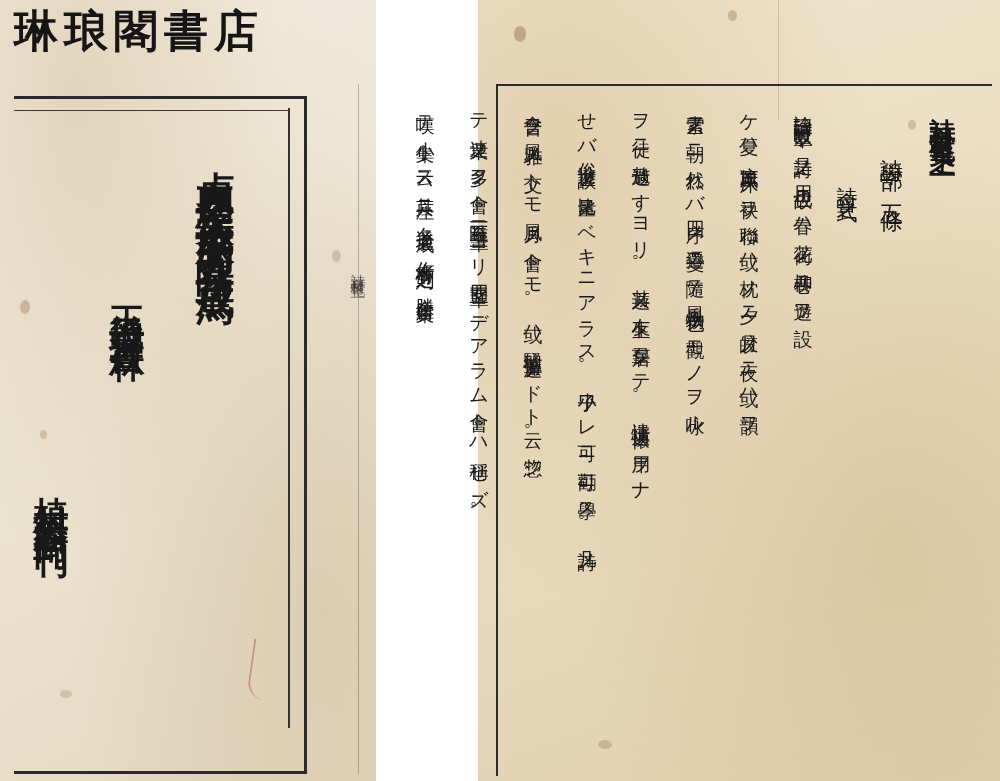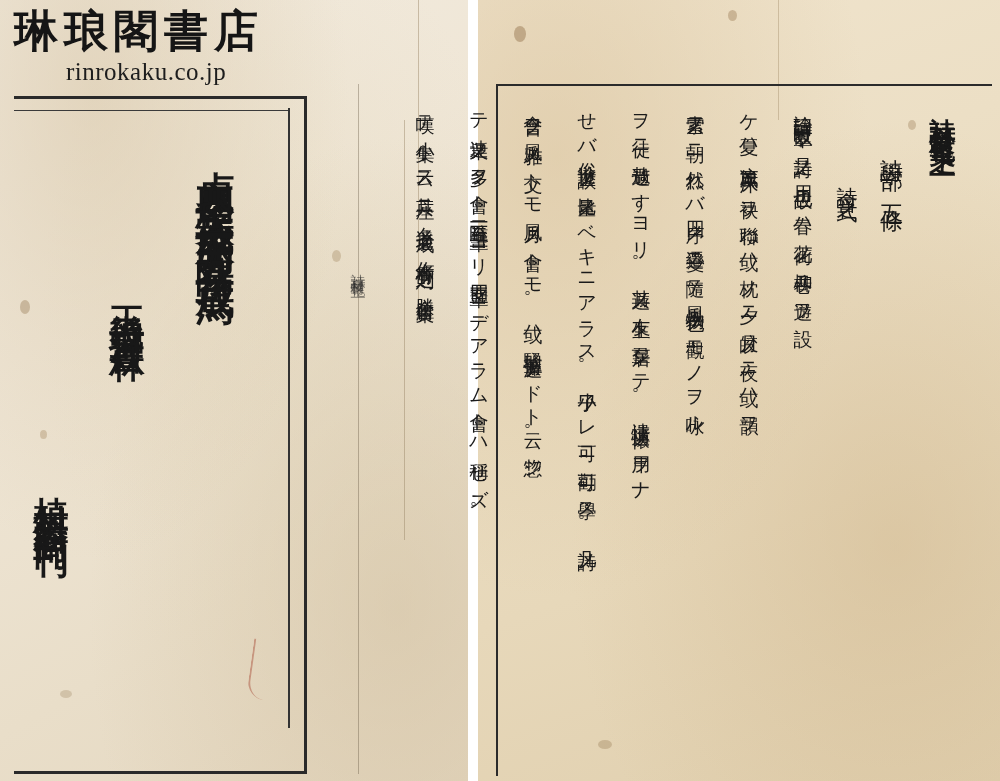--- a/index.html
+++ b/index.html
@@ -20,21 +20,21 @@
 
   
   .scan-page {
     position: absolute;
     top: 0;
     height: 781px;
     overflow: hidden;
   }
   .scan-left {
     left: 0;
-    width: 468px;
+    width: 376px;
     background:
       radial-gradient(ellipse at 20% 12%, rgba(214,196,164,0.55) 0%, rgba(214,196,164,0) 48%),
       radial-gradient(ellipse at 85% 78%, rgba(205,186,152,0.45) 0%, rgba(205,186,152,0) 55%),
       radial-gradient(ellipse at 60% 40%, rgba(232,221,197,0.6) 0%, rgba(232,221,197,0) 60%),
       linear-gradient(150deg, #f3ece0 0%, #efe6d6 35%, #e9dec9 70%, #e4d7c0 100%);
   }
   .scan-right {
     left: 478px;
     width: 522px;
     background:
@@ -234,21 +234,20 @@
   <div class="scan-page scan-left">
     <div class="stain" style="left:20px;top:300px;width:10px;height:14px;background:rgba(140,110,70,0.35);"></div>
     <div class="stain" style="left:40px;top:430px;width:7px;height:9px;background:rgba(150,115,70,0.3);"></div>
     <div class="stain" style="left:332px;top:250px;width:9px;height:12px;background:rgba(150,120,75,0.3);"></div>
     <div class="stain" style="left:60px;top:690px;width:12px;height:8px;background:rgba(140,110,70,0.25);"></div>
     <div class="crease" style="left:404px;top:120px;height:420px;"></div>
     <div class="crease" style="left:418px;top:0px;height:300px;"></div>
 
     <div class="logo-block">
       <div class="logo-kanji">琳琅閣書店</div>
-      <div class="logo-url">rinrokaku.co.jp</div>
     </div>
 
     <div class="colophon-frame"></div>
     <div class="colophon-frame-inner"></div>
     <div class="frame-right-rule"></div>
 
     <div class="vcol col-date">貞享四稔太歳旅丁卯五陽月成焉</div>
     <div class="vcol col-pub">王畿堀河書林</div>
     <div class="vcol col-seller">植村藤右衛門刊</div>
 

